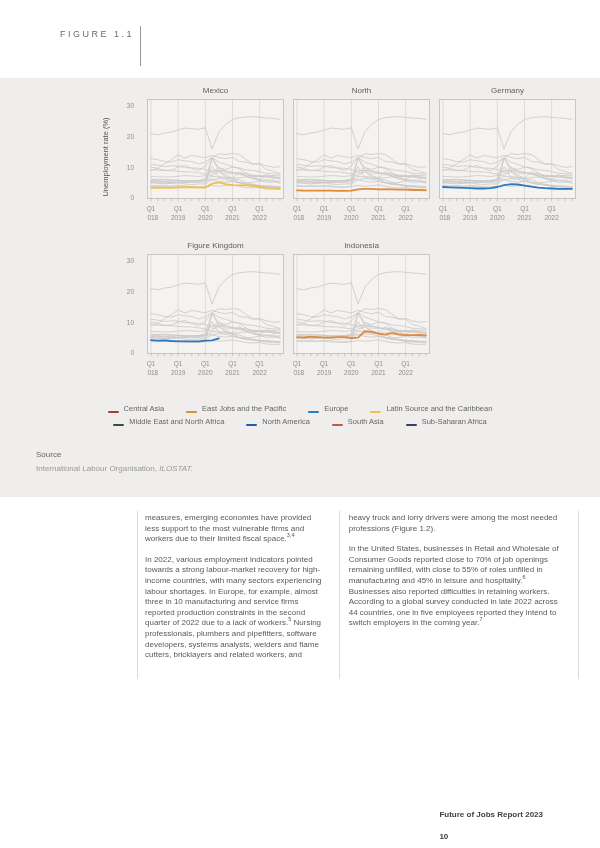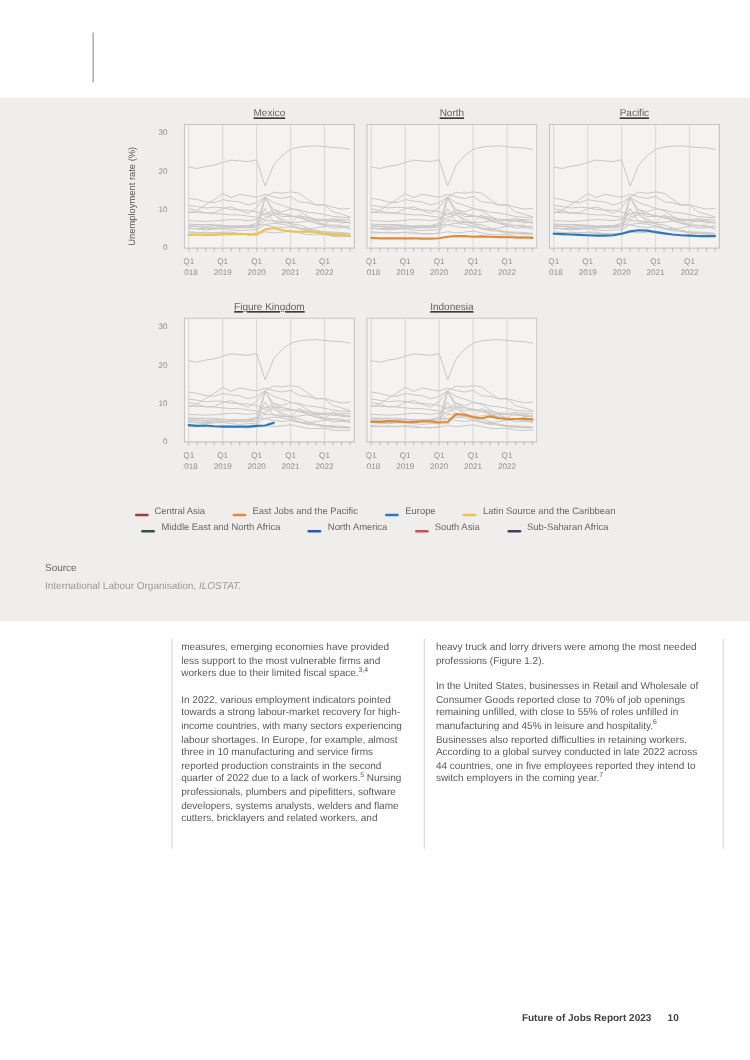--- a/index.html
+++ b/index.html
@@ -16,21 +16,21 @@
   .fig-title { font-size:11px; font-weight:bold; color:#1a1a1a; padding-top:2px; }
   .fig-subtitle { font-size:8px; color:#8a8a8a; margin-top:5px; }
 
   
   .panel { position:relative; margin-top:12px; background:#efeeec; padding:8px 0 24px 0; }
   .yaxis-title {
     position:absolute; left:36px; top:74px; width:140px; height:10px;
     transform:rotate(-90deg); transform-origin:center;
     font-size:7.5px; color:#555; text-align:center;
   }
-  .chart-row { position:relative; display:flex; gap:9px; margin-left:114px;text-decoration:underline; }
+  .chart-row { position:relative; display:flex; gap:9px; margin-left:114px; }
   .chart-row.second { margin-top:10px; }
   .ygutter { width:24px; }
   .chart { width:137px; }
   .chart-title { height:13px; font-size:8px; color:#5f5f5f; text-align:center; }
   .chart svg { display:block; }
 
   
   .legend {
     margin:18px auto 0; width:450px; display:flex; flex-wrap:wrap;
     justify-content:center; column-gap:22px; row-gap:4px; list-style:none;
@@ -46,28 +46,29 @@
 
   
   .body-cols { display:flex; margin:14px 0 0 137px; width:442px; }
   .col { padding:2px 12px 8px 7px; }
   .col-1 { width:215px; border-left:1px solid #dcdcdc; }
   .col-2 { width:256px; border-left:1px solid #dcdcdc; border-right:1px solid #dcdcdc; padding-left:9px; padding-right:14px; }
   .col p { font-size:8px; line-height:10.6px; color:#58595b; margin-bottom:10px; }
   .col p sup { font-size:5.5px; line-height:0; }
 
   
-  .footer { position:absolute; top:810px; right:57px; display:flex; gap:13px; font-size:8px; font-weight:bold; color:#414042; }
+  .footer { position:absolute; top:810px; right:57px; display:flex; gap:13px; font-size:8px; font-weight:bold; color:#414042;flex-direction:column; }
 </style>
 </head>
 <body>
 
 <div class="page">
 
   <div class="fig-header">
+    <div class="fig-label">FIGURE 1.1</div>
     <div class="fig-divider"></div>
   </div>
 
   <div class="panel">
     <div class="yaxis-title">Unemployment rate (%)</div>
     <div class="chart-row" id="row1">
         <div class="ygutter"><svg width="24" height="132" viewBox="0 0 24 132">
             <text x="20" y="114.3" text-anchor="end" font-size="6.5" fill="#8f8e8c" font-family="Liberation Sans, sans-serif">0</text>
             <text x="20" y="83.6" text-anchor="end" font-size="6.5" fill="#8f8e8c" font-family="Liberation Sans, sans-serif">10</text>
             <text x="20" y="53.0" text-anchor="end" font-size="6.5" fill="#8f8e8c" font-family="Liberation Sans, sans-serif">20</text>
@@ -201,21 +202,21 @@
               <text x="58.31578947368421" y="112" text-anchor="middle" font-size="6.5" fill="#8f8e8c" font-family="Liberation Sans, sans-serif">Q1</text>
               <text x="58.31578947368421" y="121" text-anchor="middle" font-size="6.5" fill="#8f8e8c" font-family="Liberation Sans, sans-serif">2020</text>
               <text x="85.47368421052632" y="112" text-anchor="middle" font-size="6.5" fill="#8f8e8c" font-family="Liberation Sans, sans-serif">Q1</text>
               <text x="85.47368421052632" y="121" text-anchor="middle" font-size="6.5" fill="#8f8e8c" font-family="Liberation Sans, sans-serif">2021</text>
               <text x="112.63157894736842" y="112" text-anchor="middle" font-size="6.5" fill="#8f8e8c" font-family="Liberation Sans, sans-serif">Q1</text>
               <text x="112.63157894736842" y="121" text-anchor="middle" font-size="6.5" fill="#8f8e8c" font-family="Liberation Sans, sans-serif">2022</text>
             </g>
           </svg>
         </div>
         <div class="chart">
-          <div class="chart-title">Pacific</div>
+          <div class="chart-title">Germany</div>
           <svg width="137" height="132" viewBox="0 0 137 132">
             <rect x="0.5" y="0.5" width="136" height="99" fill="#f4f3f1" stroke="#c7c6c4" stroke-width="1"></rect>
             <g>
               <line x1="4" y1="1" x2="4" y2="99" stroke="#dddcda" stroke-width="1"></line>
               <line x1="31.157894736842106" y1="1" x2="31.157894736842106" y2="99" stroke="#dddcda" stroke-width="1"></line>
               <line x1="58.31578947368421" y1="1" x2="58.31578947368421" y2="99" stroke="#dddcda" stroke-width="1"></line>
               <line x1="85.47368421052632" y1="1" x2="85.47368421052632" y2="99" stroke="#dddcda" stroke-width="1"></line>
               <line x1="112.63157894736842" y1="1" x2="112.63157894736842" y2="99" stroke="#dddcda" stroke-width="1"></line>
             </g>
             <g>

